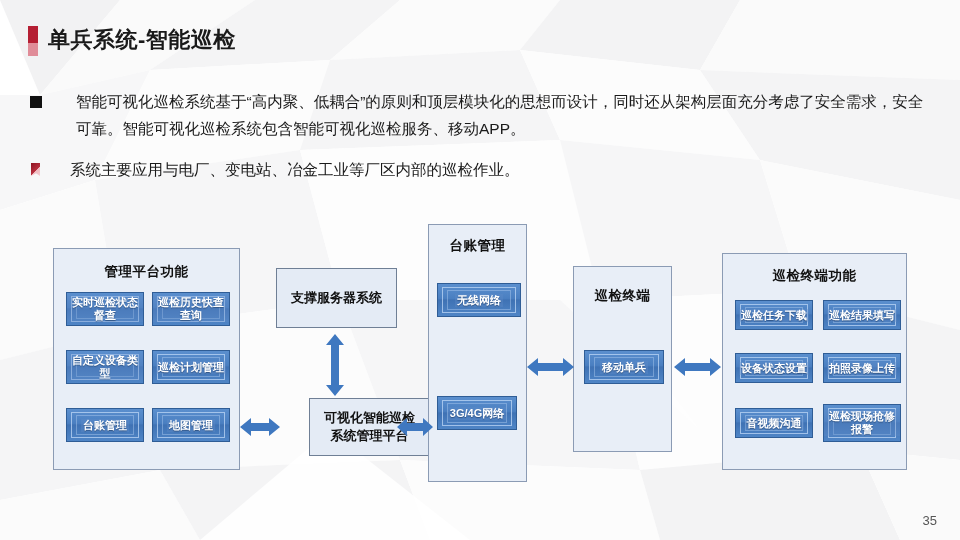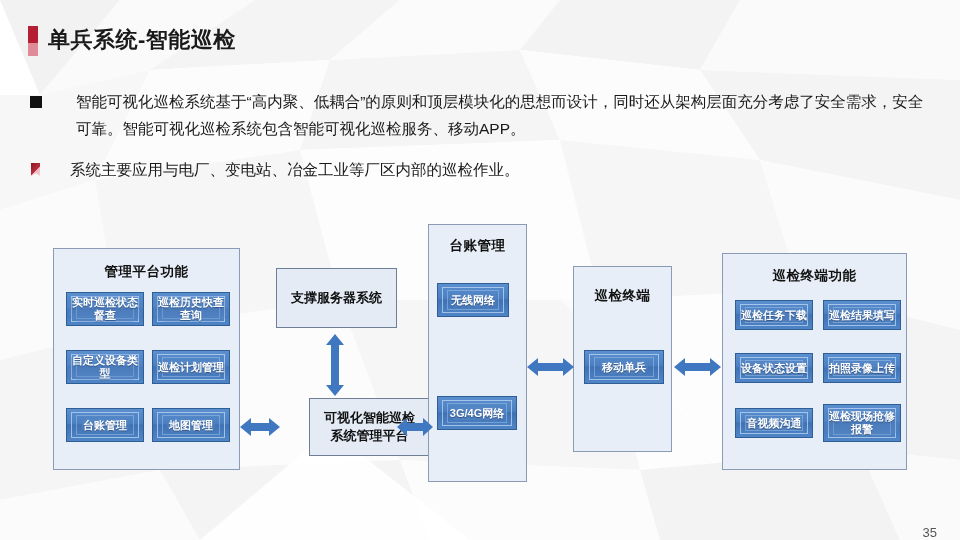--- a/index.html
+++ b/index.html
@@ -83,41 +83,40 @@
   .btn-label {
     position:relative; z-index:2;
     color:#ffffff;
     font-size:11px;
     font-weight:bold;
     text-align:center;
     line-height:13px;
     text-shadow:0 1px 1px rgba(20,45,80,0.55);
     padding:0 2px;
     background:rgba(96,140,200,0.35);
-    border-radius:13px;
   }
 
   
   .lightbox {
     position:absolute;
     background:#e4ebf5;
     border:1px solid #6f7f95;
     display:flex; align-items:center; justify-content:center;
     text-align:center;
   }
   .lightbox span {
     font-size:13px; font-weight:bold; color:#111; line-height:18px;
   }
 
   
   .arrow { position:absolute; }
   .arrow svg { display:block; }
 
   .page-num {
-    position:absolute; right:23px; bottom:0; z-index:3;
+    position:absolute; right:23px; bottom:12px; z-index:3;
     font-size:13px; color:#555;
   }
 </style>
 </head>
 <body>
 
 <div id="slide">
 
   <div class="bg">
     <svg viewBox="0 0 960 540" xmlns="http://www.w3.org/2000/svg">
@@ -198,21 +197,21 @@
     </div>
 
     <div class="lightbox" style="left:276px; top:398px; width:121px; height:58px; flex-direction:column;margin-left:33px;">
       <span>可视化智能巡检</span>
       <span>系统管理平台</span>
     </div>
 
     <div class="panel" style="left:428px; top:224px; width:99px; height:258px;">
       <div class="panel-title" style="margin-top:12px;">台账管理</div>
     </div>
-    <div class="btn" style="left:437px; top:283px; width:72px; height:34px;">
+    <div class="btn" style="left:437px; top:283px; width:84px; height:34px;">
       <span class="btn-label">无线网络</span>
     </div>
     <div class="btn" style="left:437px; top:396px; width:80px; height:34px;">
       <span class="btn-label">3G/4G网络</span>
     </div>
 
     <div class="panel" style="left:573px; top:266px; width:99px; height:186px;">
       <div class="panel-title" style="margin-top:20px;">巡检终端</div>
     </div>
     <div class="btn" style="left:584px; top:350px; width:80px; height:34px;">

